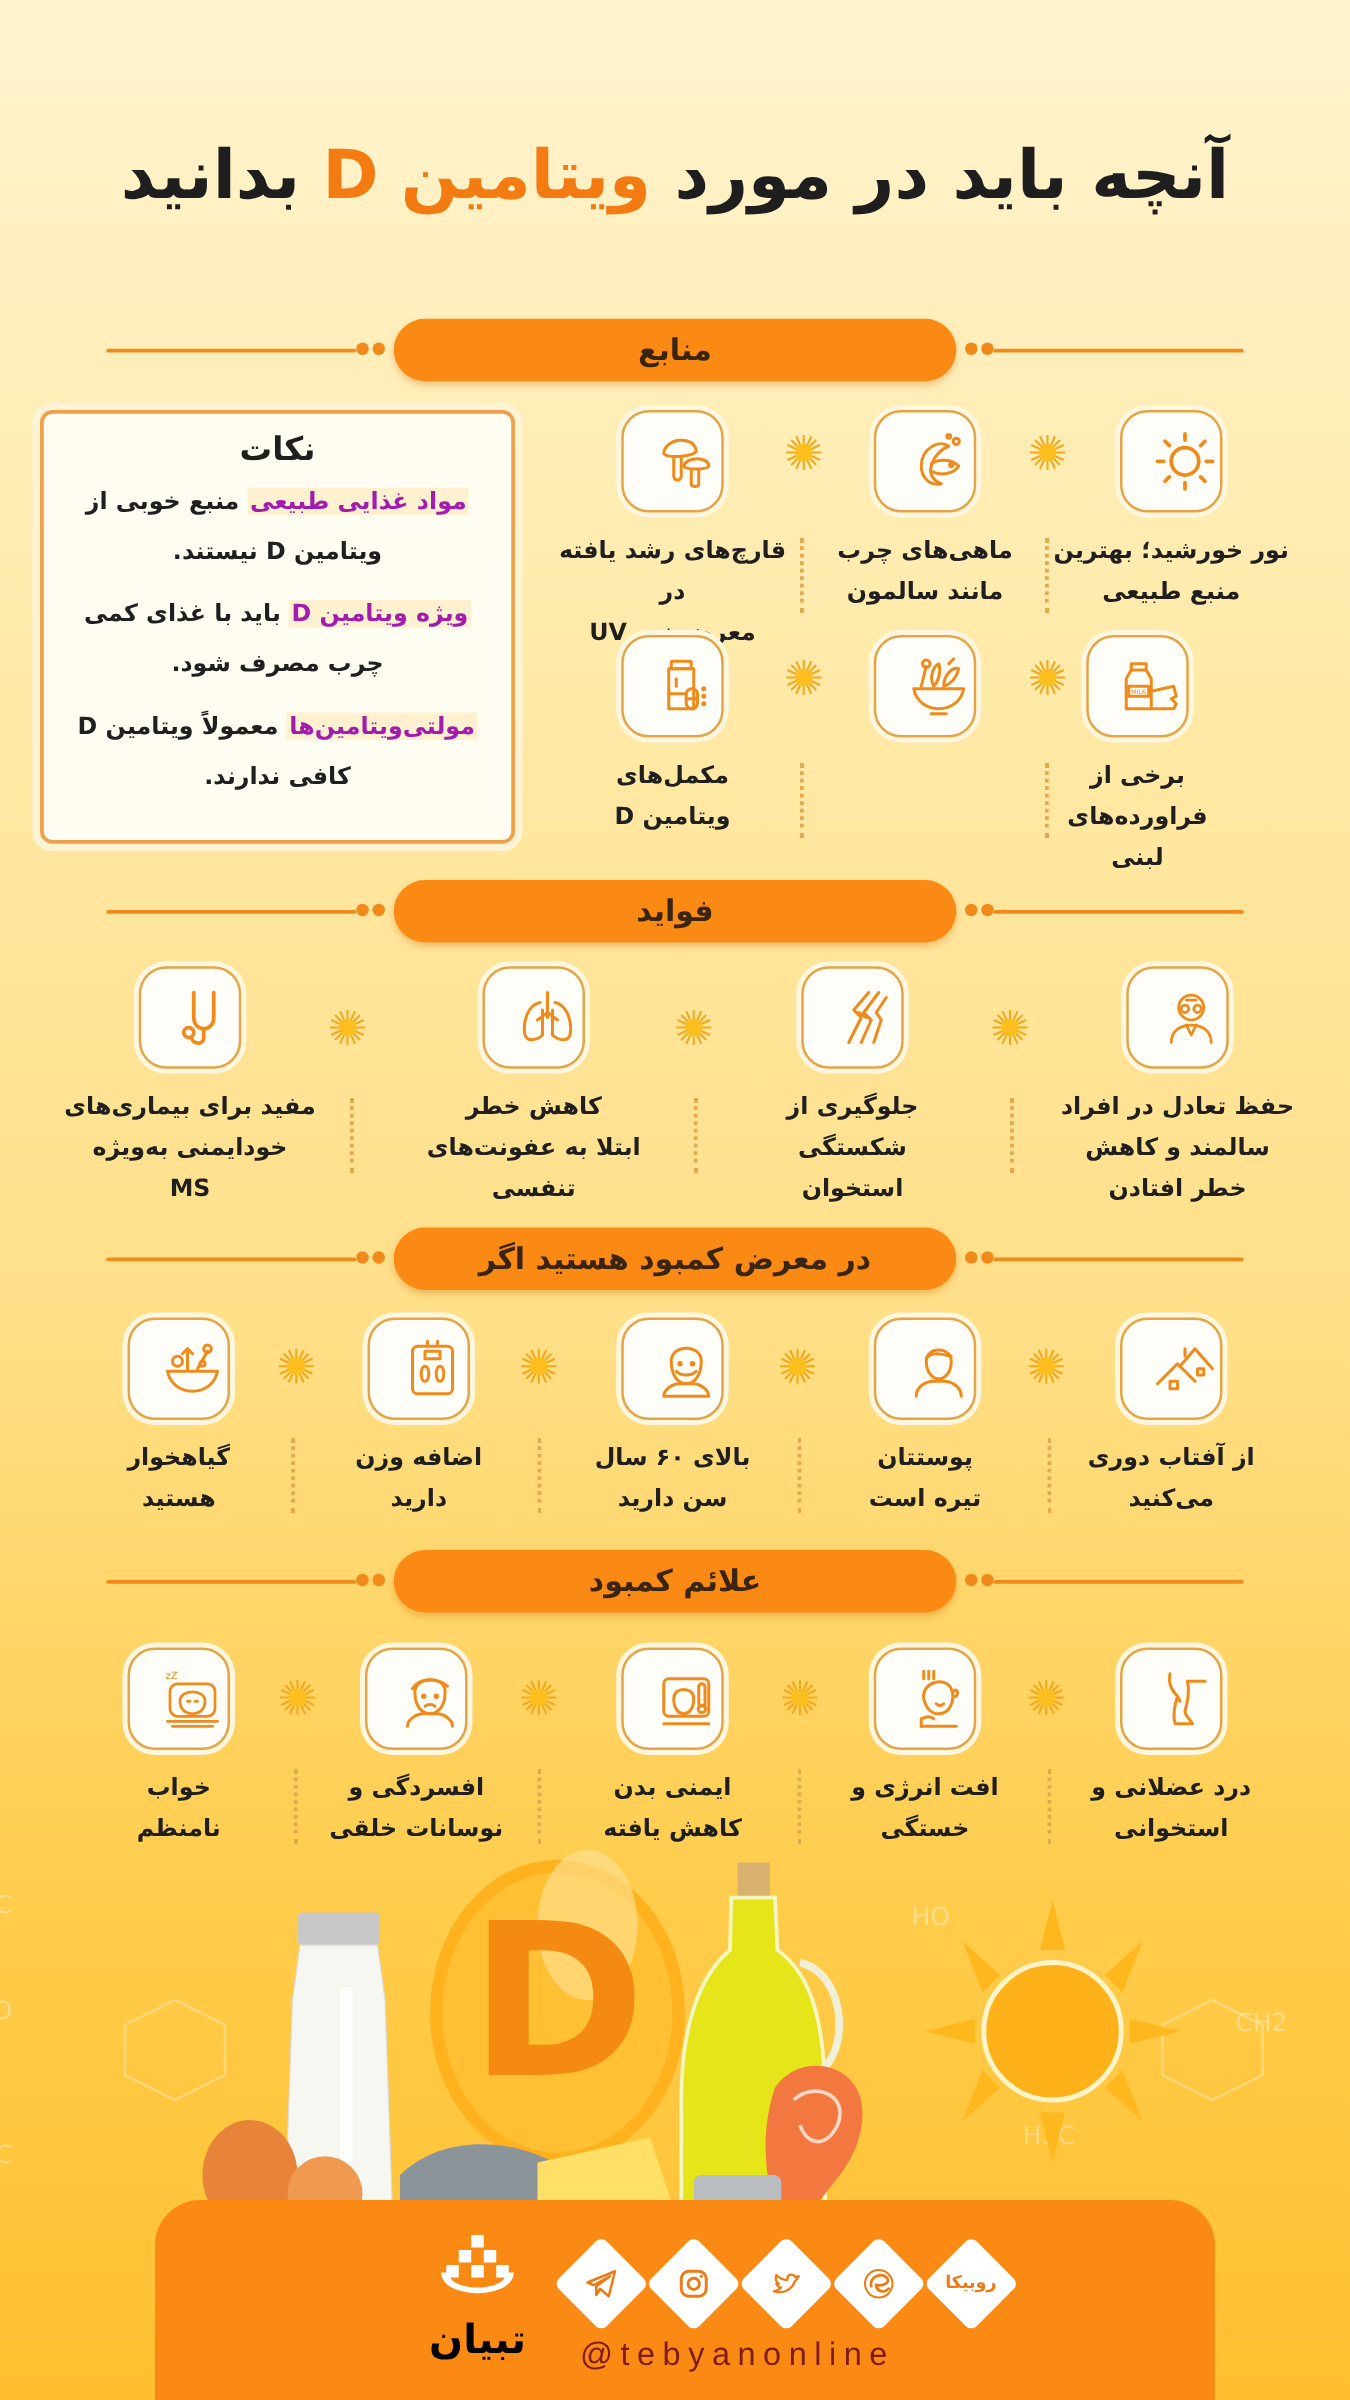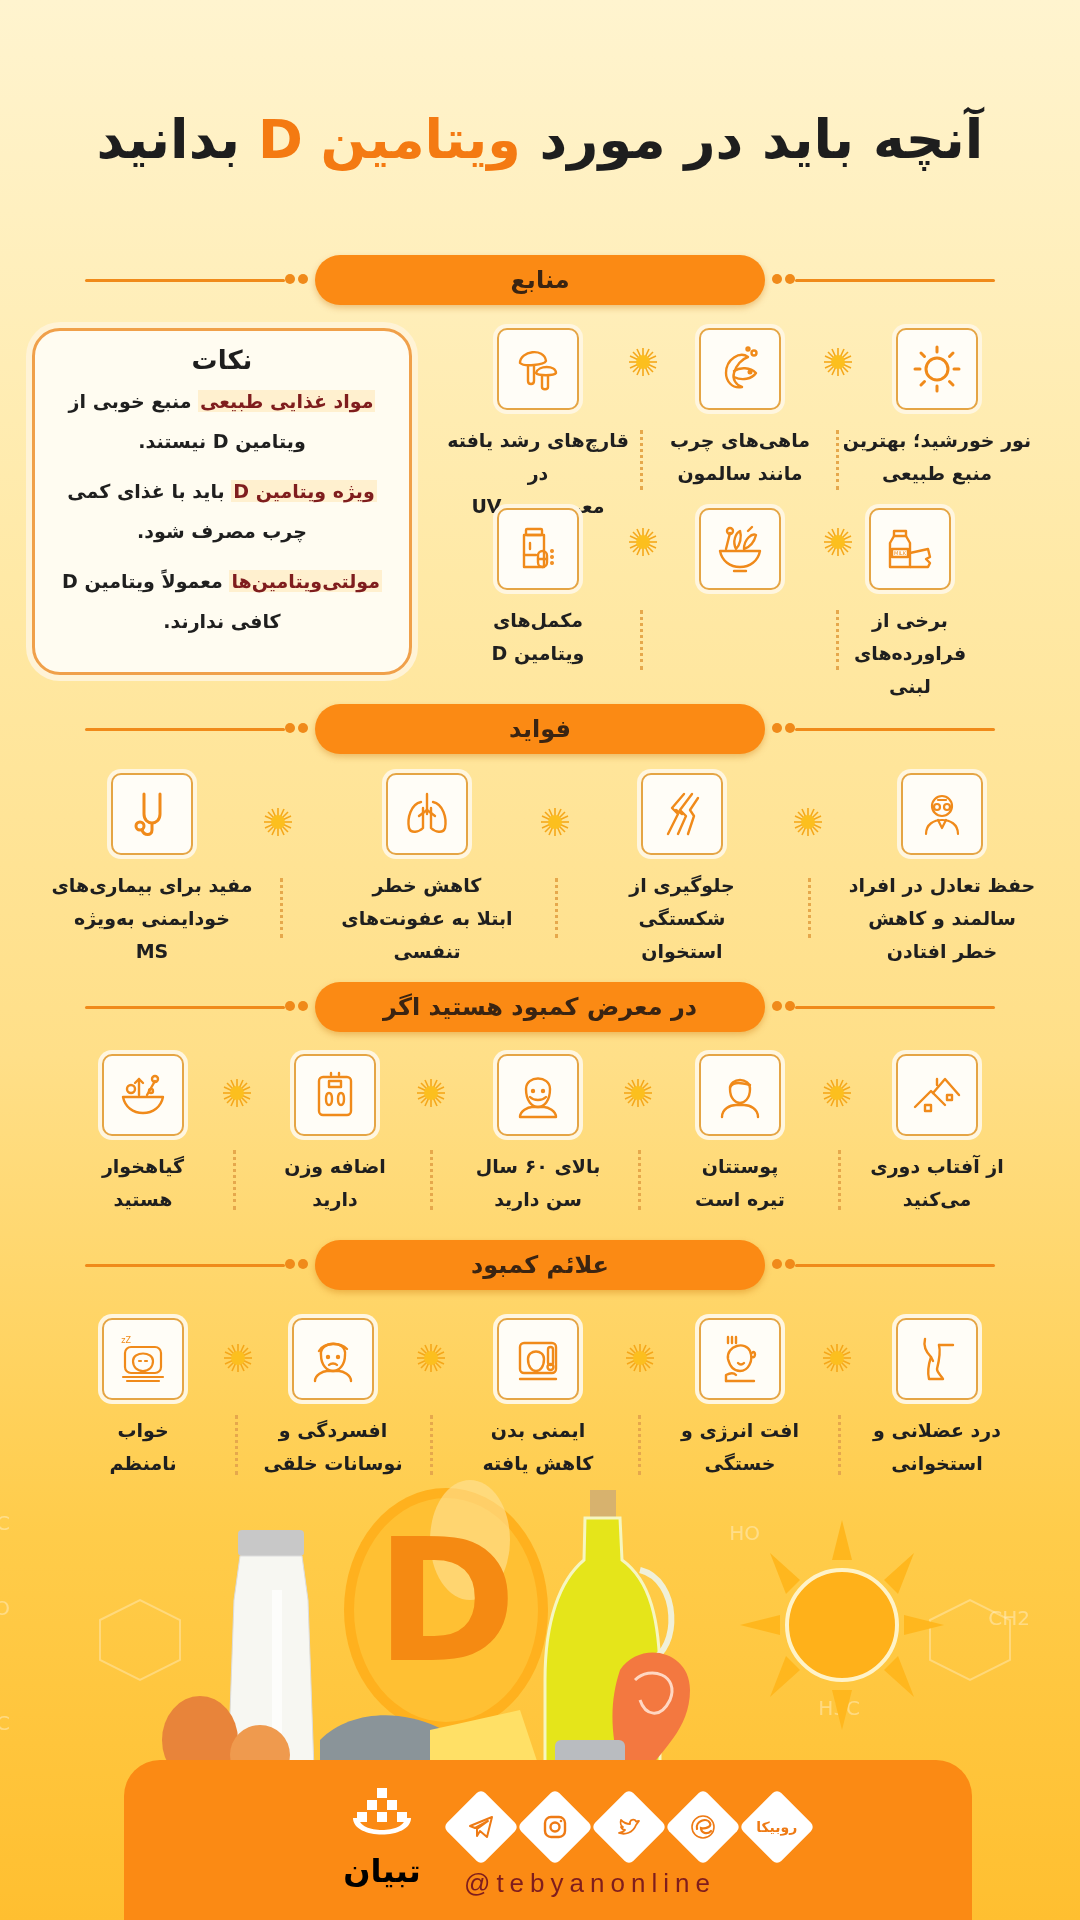--- a/index.html
+++ b/index.html
@@ -36,47 +36,47 @@
     background: #fb8a14; box-shadow: 0 3px 6px rgba(200,110,0,0.35);
     display: flex; align-items: center; justify-content: center;
     font-size: 24px; font-weight: bold; color: #3a2412;
   }
 
   .item {
     position: absolute; width: 190px; text-align: center;
   }
   .icon-box {
     width: 82px; height: 82px; margin: 0 auto;
-    border-radius: 10px; background: #fffdf7;
+    border-radius: 22px; background: #fffdf7;
     border: 2.5px solid #e5a545;
     box-shadow: 0 0 0 4px #fff6e0;
-    display: flex; align-items: center; justify-content: center;
+    display: flex; align-items: center; justify-content: flex-start;
   }
   .icon-box svg { width: 56px; height: 56px; }
   .label {
     margin-top: 14px; font-size: 19px; font-weight: bold; line-height: 33px; color: #1f1f1f;
     white-space: pre-line;
   }
   .sun-sep {
     position: absolute; width: 30px; height: 30px;
   }
   .dash-sep {
     position: absolute; width: 0; height: 60px; border-left: 3px dotted #e6a84c;
   }
 
   .notes {
     position: absolute; left: 32px; top: 328px; width: 380px; height: 347px;
-    background: #fffcf1; border: 3px solid #f0a04a; border-radius: 28px;
+    background: #fffcf1; border: 3px solid #f0a04a; border-radius: 10px;
     box-shadow: 0 0 0 6px #fff3d6;
     text-align: center; padding-top: 14px;
   }
   .notes .ntitle { font-size: 26px; font-weight: bold; color: #1e1e1e; margin-bottom: 6px; }
   .notes p { font-size: 19px; font-weight: bold; line-height: 40px; color: #1f1f1f; padding: 0 12px; }
   .notes p + p { margin-top: 10px; }
-  .notes .hl { color: #7f1d1d; background: #fff0cf; padding: 0 2px; }
+  .notes .hl { color: #a21caf; background: #fff0cf; padding: 0 2px; }
 
   .bottom-art { position: absolute; left: 0; top: 1440px; width: 1080px; height: 330px; }
   .footer {
     position: absolute; left: 124px; top: 1760px; width: 848px; height: 170px;
     background: #fb8a14; border-radius: 36px 36px 0 0;
   }
   .social-row { position: absolute; left: 330px; top: 40px; display: flex; direction: ltr; }
   .diamond {
     width: 54px; height: 54px; background: #fff; transform: rotate(45deg);
     margin-right: 20px; display: flex; align-items: center; justify-content: center; border-radius: 6px;

